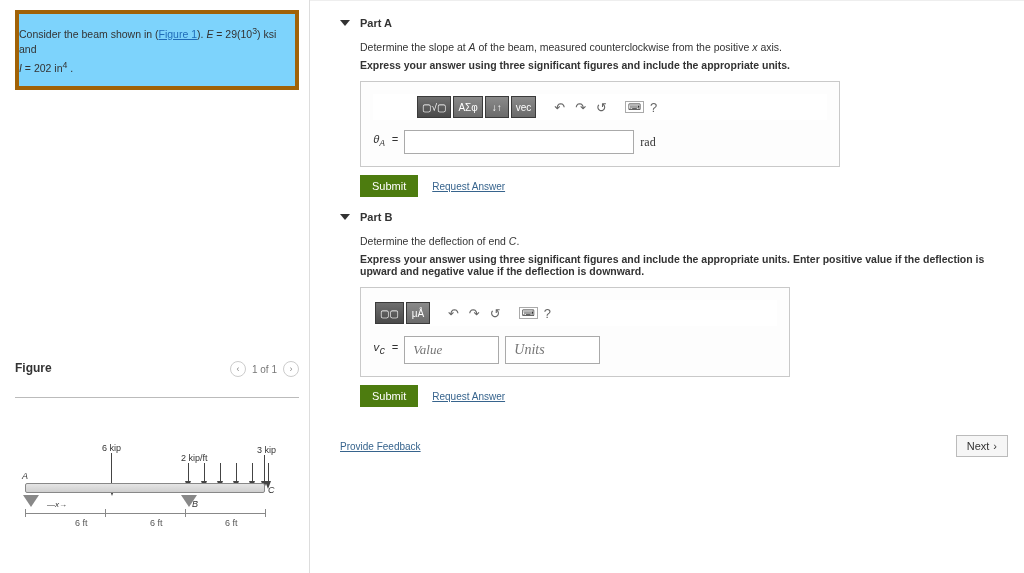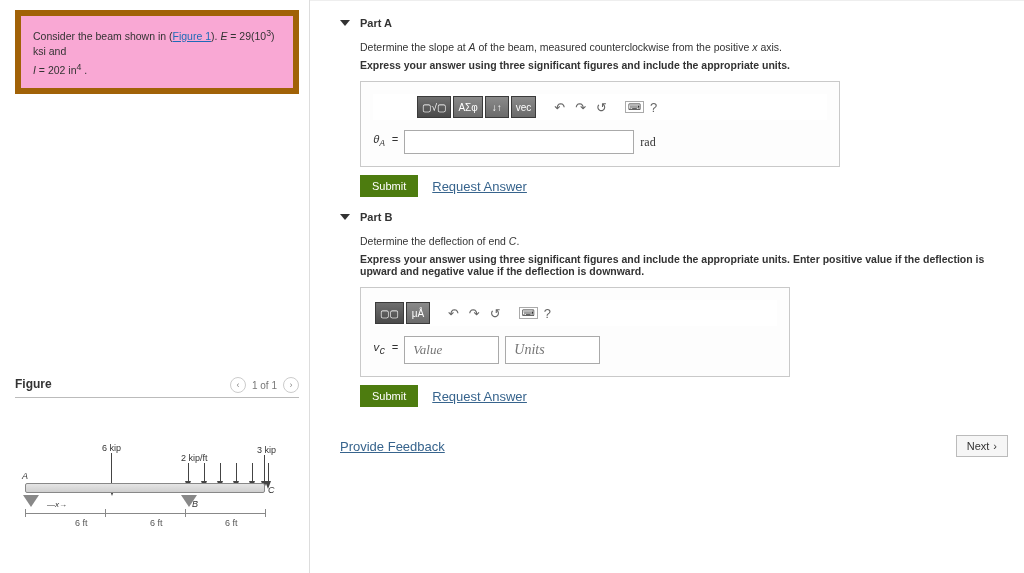--- a/index.html
+++ b/index.html
@@ -22,35 +22,35 @@
     border-right: 1px solid #ddd;
     display: flex;
     flex-direction: column;
   }
   .right-panel {
     flex: 1;
     padding: 10px 16px 10px 30px;
     border-top: 1px solid #eee;
   }
   .problem-box {
-    background: #f9a8d4;
-    border: 6px solid #a16207;
-    padding: 10px 12px;
+    background: #7dd3fc;
+    border: 4px solid #a16207;
+    padding: 10px 0;
     font-size: 10.5px;
     line-height: 1.5;
   }
   .figure-section {
     margin-top: auto;
     margin-bottom: 20px;
   }
   .figure-header {
     display: flex;
     justify-content: space-between;
     border-bottom: 1px solid #bbb;
-    padding-bottom: 4px;
+    padding-bottom: 20px;
     margin-bottom: 15px;
   }
   .figure-title { font-size: 12px; font-weight: bold; }
   .figure-nav { display: flex; align-items: center; gap: 6px; font-size: 10px; color: #777;}
   .nav-btn {
     border: 1px solid #ccc; border-radius: 10px; width: 16px; height: 16px;
     display:flex; align-items:center; justify-content:center; font-size:9px; color:#888;
     background:#fff;
   }
   .figure-image {
@@ -156,21 +156,21 @@
   }
   .value-input {
     border:1px solid #aaa; height:28px; width:95px; padding:0 8px;
     font-family:'Times New Roman', serif; font-style:italic; font-size:13px; color:#999;
   }
   .submit-row { margin-top:8px; display:flex; align-items:center; gap:14px;}
   .submit-btn {
     background:#4d7c0f; color:#fff; border:none; padding:5px 12px;
     font-size:11px; cursor:pointer;
   }
-  .link { color:#37648d; text-decoration:underline; cursor:pointer; font-size:13px;}
+  .link { color:#37648d; text-decoration:underline; cursor:pointer; font-size:10px;}
   .footer-row {
     display:flex; justify-content:space-between; align-items:center;
     margin-top: 20px;
   }
   .next-btn {
     border:1px solid #bbb; background:#f6f6f6; padding:4px 10px;
     font-size:11px; display:flex; align-items:center; gap:4px; cursor:pointer;
   }
   a.link-blue { color:#1e6bb8; text-decoration:underline;}
 </style>

